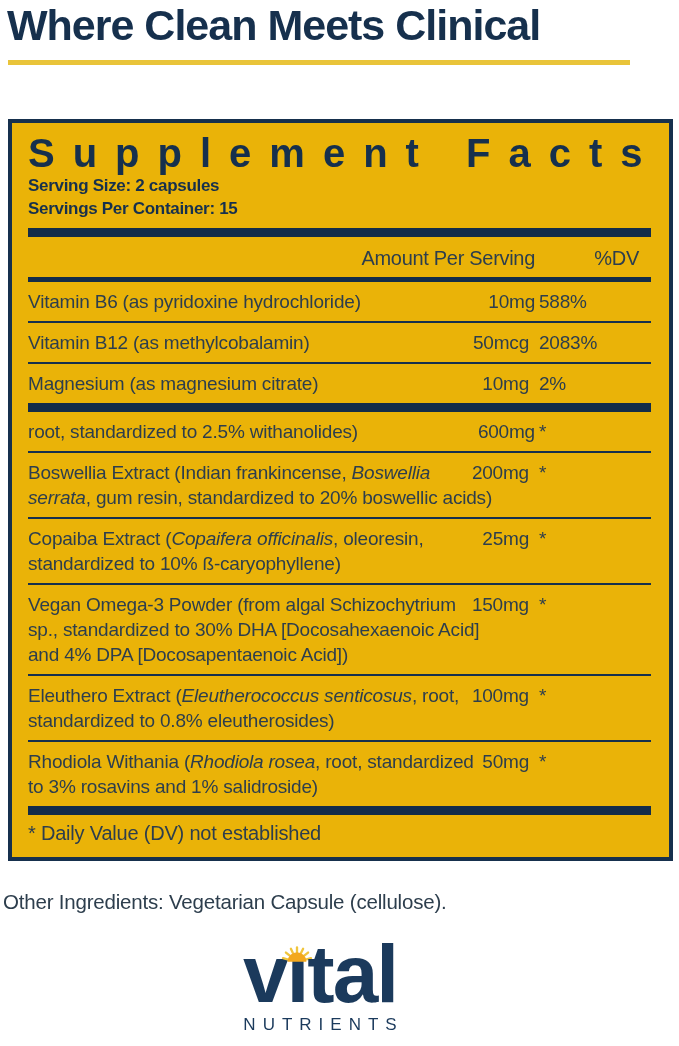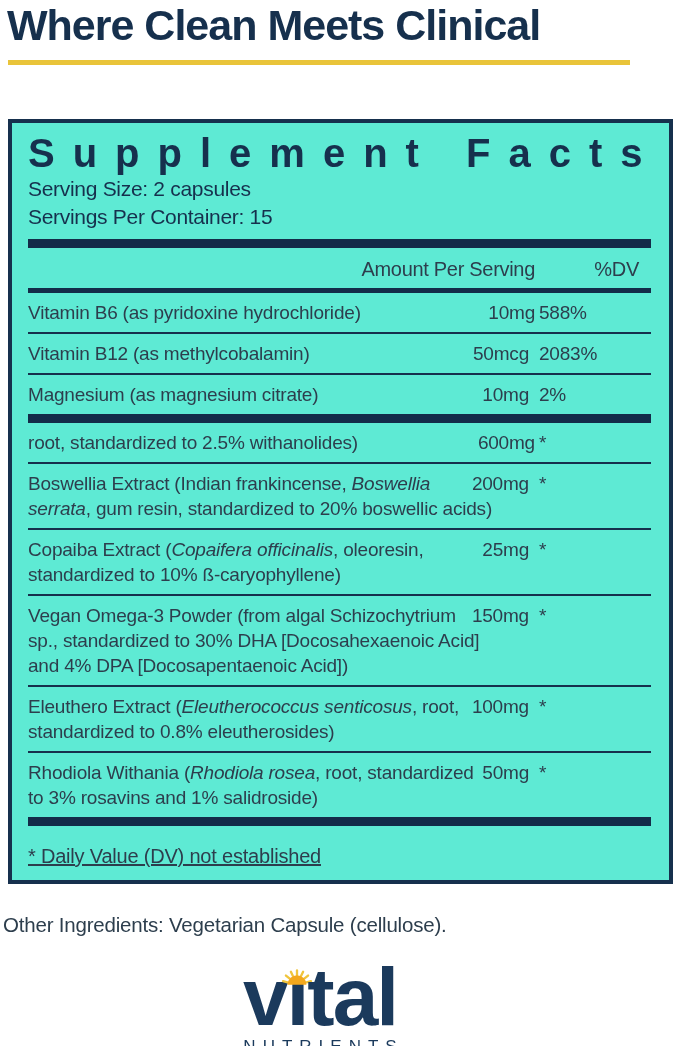--- a/index.html
+++ b/index.html
@@ -8,42 +8,42 @@
     font-family:"Liberation Sans", sans-serif;color:#2d3e4d;
   }
   .page{position:relative;width:640px;height:1046px;}
   .heading{
     margin:0;padding:2px 0 0 7px;font-size:43px;font-weight:bold;
     color:#16304d;letter-spacing:-1px;line-height:1.08;white-space:nowrap;
   }
   .gold-rule{height:5px;background:#e9c43a;margin:12px 10px 0 8px;}
   .panel{
     box-sizing:border-box;width:665px;margin:54px 0 0 8px;
-    border:4px solid #16304d;padding:4px 18px 8px 16px;background:#5eead4;
+    border:4px solid #16304d;padding:4px 18px 8px 16px;background:#eab308;
   }
   .panel-title{
     font-size:40px;font-weight:bold;color:#16304d;letter-spacing:18px;
     white-space:nowrap;overflow:hidden;line-height:1.1;padding-top:4px;
   }
-  .serving{font-size:21px;font-weight:normal;color:#16304d;line-height:1.32;letter-spacing:-0.3px;}
+  .serving{font-size:17px;font-weight:bold;color:#16304d;line-height:1.32;letter-spacing:-0.3px;}
   .bar{height:9px;background:#132c49;}
   .bar.t1{margin-top:8px;}
   .bar.mid{height:5px;}
   .hdr-row{display:flex;align-items:flex-end;padding:10px 0 7px;font-size:20px;color:#2d3e4d;letter-spacing:-0.3px;}
   .hdr-spacer{flex:1;}
   .hdr-amount{text-align:right;padding-right:4px;}
   .hdr-dv{width:100px;text-align:right;padding-right:12px;flex:none;}
   .row{display:flex;align-items:flex-start;padding:7px 0;font-size:19px;line-height:25px;color:#2d3e4d;letter-spacing:-0.2px;}
   .row + .row{border-top:2px solid #16304d;gap:6px;}
   .cell.name{flex:1;min-width:0;}
   .cell.name .line{white-space:nowrap;}
   .it{font-style:italic;}
   .cell.amount{width:115px;text-align:right;padding-right:4px;flex:none;}
   .cell.dv{width:100px;padding-right:12px;flex:none;}
-  .footnote{padding:19px 0 4px;font-size:20px;color:#2d3e4d;letter-spacing:-0.2px;text-decoration:underline;}
+  .footnote{padding:7px 0 4px;font-size:20px;color:#2d3e4d;letter-spacing:-0.2px;}
   .other{margin:29px 0 0 3px;font-size:20.5px;color:#2d3e4d;letter-spacing:-0.2px;}
   .logo{margin-top:22px;display:flex;flex-direction:column;align-items:center;}
   .logo-word{
     font-size:82px;font-weight:bold;color:#1b3a5c;line-height:0.92;
     letter-spacing:-2px;display:flex;align-items:baseline;
   }
   .letter{position:relative;display:inline-block;}
   .sun{position:absolute;left:50%;transform:translateX(-50%);top:3px;width:36px;height:24px;}
   .logo-sub{font-size:17px;color:#1b3a5c;letter-spacing:7px;margin-top:3px;padding-left:7px;}
 </style>

